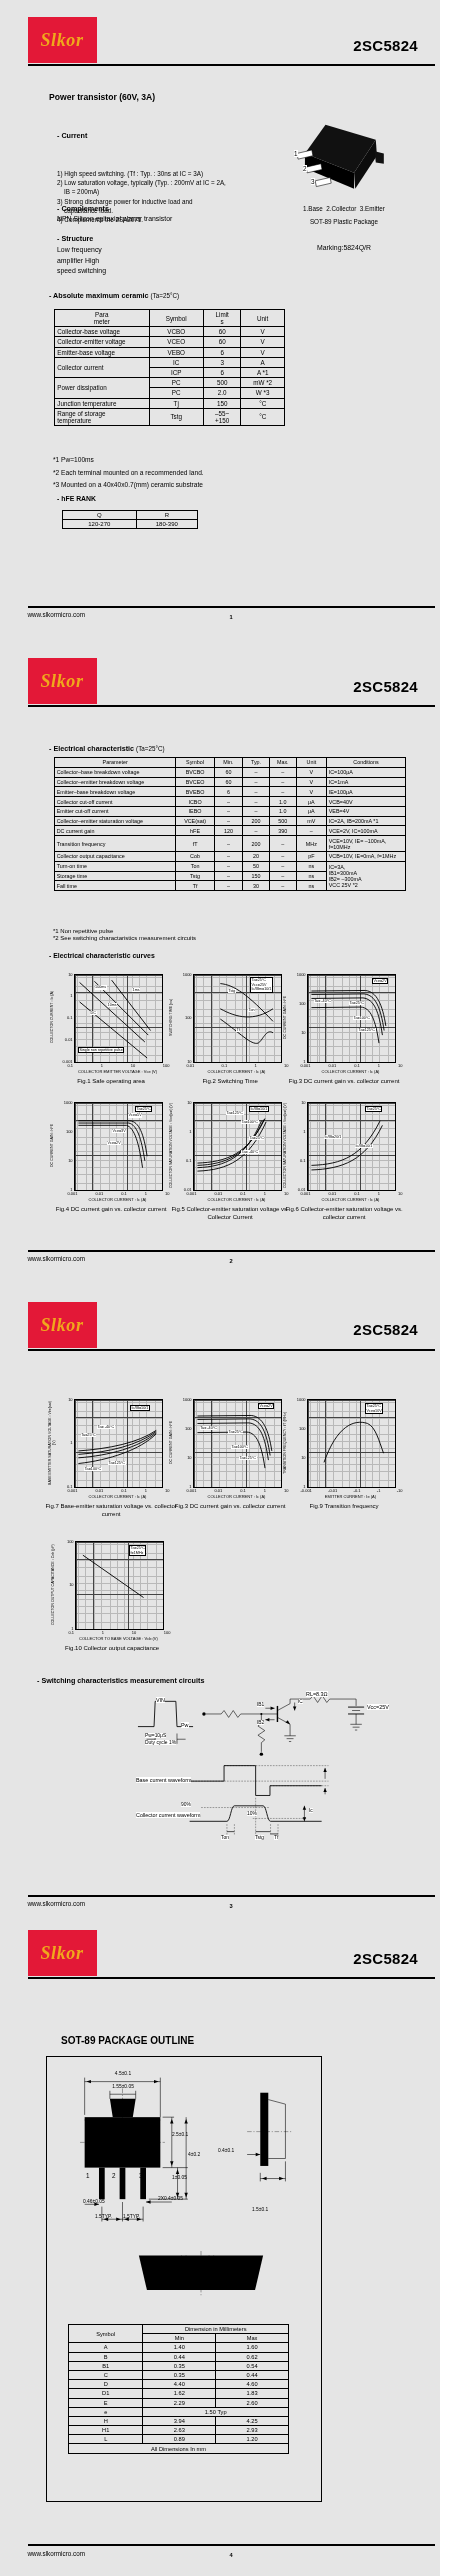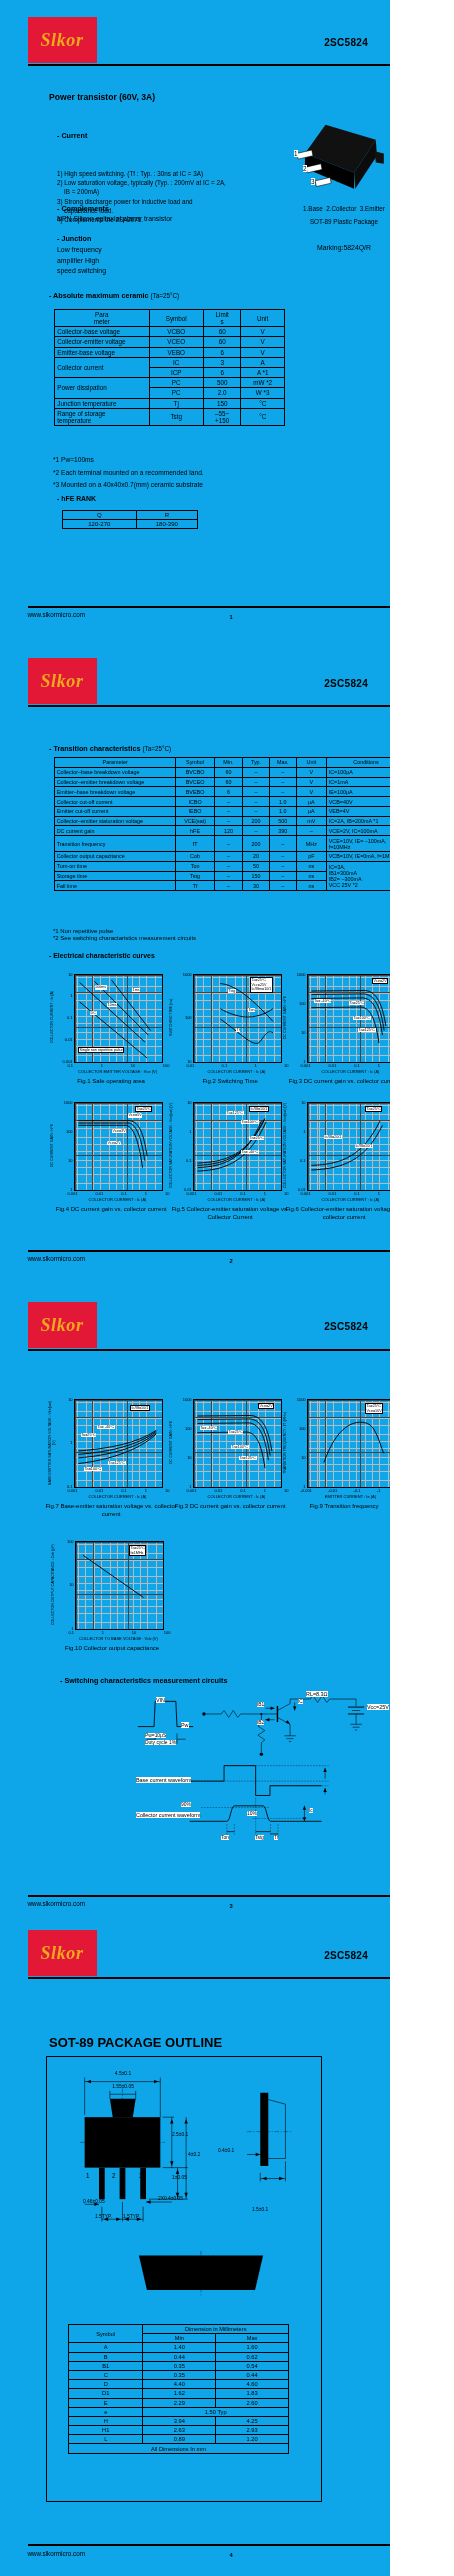--- a/index.html
+++ b/index.html
@@ -1,24 +1,24 @@
 <!DOCTYPE html>
 <html style="font-size:9.2px"><head>
 <meta charset="utf-8">
 <style>
   html,body{margin:0;padding:0;background:#fff}
-  .canvas{position:relative;width:390px;height:2576px;background:#0ea5e9;color:#000;
+  .canvas{position:relative;width:440px;height:2576px;background:#e5e5e5;color:#000;
           font-family:"Liberation Sans",sans-serif;overflow:hidden}
   .abs{position:absolute}
   
   .logo{position:absolute;left:27.5px;width:69px;height:46px;background:#e31837;
         display:flex;align-items:center;justify-content:center}
   .logo span{font-family:"Liberation Serif",serif;font-style:italic;font-weight:bold;
         font-size:18px;color:#f0a81c;letter-spacing:0.6px}
-  .part{position:absolute;right:22px;width:143px;text-align:right;font-size:10px;
+  .part{position:absolute;right:22px;width:143px;text-align:right;font-size:15px;
         font-weight:bold;letter-spacing:0.3px}
   .hrule{position:absolute;left:27.5px;width:407px;height:2.3px;background:#000}
   .frule{position:absolute;left:27.5px;width:407px;height:1.7px;background:#000}
   .site{position:absolute;left:27.5px;font-size:6.3px}
   .pnum{position:absolute;left:27.5px;width:407px;text-align:center;font-size:5.7px;font-weight:bold}
   
   .h1{position:absolute;font-size:8.6px;font-weight:bold}
   .sec{position:absolute;font-size:7.2px;font-weight:bold}
   .sec .cond{font-weight:normal;font-size:6.3px}
   .body-txt{font-size:6.3px;line-height:9.3px;white-space:pre}
@@ -72,21 +72,21 @@
   <div class="h1" style="left:49px;top:92px">Power transistor (60V, 3A)</div>
 
   <div class="sec" style="left:57px;top:131px">- Current</div>
   <div class="abs body-txt" style="left:57px;top:141px">
     
   <div>1) High speed switching. (Tf : Typ. : 30ns at IC = 3A)</div><div>2) Low saturation voltage, typically (Typ. : 200mV at IC = 2A,</div><div>    IB = 200mA)</div><div>3) Strong discharge power for inductive load and</div><div>    capacitance load.</div><div>4) Complements the 2SA2071.</div></div>
 
   <div class="sec" style="left:57px;top:204px">- Complements</div>
   <div class="abs" style="left:57px;top:215px;font-size:6.9px">NPN Silicon epitaxial planar transistor</div>
 
-  <div class="sec" style="left:57px;top:234px">- Junction</div>
+  <div class="sec" style="left:57px;top:234px">- Structure</div>
   <div class="abs" style="left:57px;top:245px;font-size:6.9px;line-height:10.6px">
 
   <div>Low frequency</div>
       <div>amplifier High</div>
       <div>speed switching</div>
     </div>
 
   <svg class="abs draw" style="left:290px;top:118px" width="103" height="80" viewBox="0 0 180 140">
     <polygon points="62,12 150,38 112,96 26,62" fill="#111" stroke="none"></polygon>
     <polygon points="26,62 112,96 112,124 26,88" fill="#000" stroke="none"></polygon>
@@ -197,21 +197,21 @@
   <div class="site" style="top:611px">www.slkormicro.com</div>
   <div class="pnum" style="top:614px">1</div>
 
   <div class="logo" style="top:658px">
     <span>Slkor</span>
     </div>
   <div class="part" style="top:678px">2SC5824</div>
   <div class="hrule" style="top:705px"></div>
 
   <div class="sec" style="left:49px;top:744px">
-    <span>- Transition characteristics</span>
+    <span>- Electrical characteristic</span>
     <span class="cond">(Ta=25°C)</span></div>
 
   <table class="dtable etable ot" style="position:absolute;left:54px;top:757px;width:352px">
     <tbody>
         <tr>
       <th style="width:117px">Parameter</th>
       <th style="width:34px">Symbol</th>
       <th style="width:24px">Min.</th>
       <th style="width:22.4px">Typ.</th>
       <th style="width:22.4px">Max.</th>
@@ -647,21 +647,21 @@
     <div class="xticks">
         <span>0.1</span>
         <span>1</span>
         <span>10</span>
         <span>100</span>
       </div>
     <div class="xlab">COLLECTOR TO BASE VOLTAGE : Vcb (V)</div>
     <div class="cap">Fig.10 Collector output capacitance</div>
   </div>
 
-  <div class="sec" style="left:60px;top:1676px">- Switching characteristics measurement circuits</div>
+  <div class="sec" style="left:37px;top:1676px">- Switching characteristics measurement circuits</div>
 
   <svg class="abs draw" style="left:115px;top:1691px" width="287" height="155" viewBox="0 0 500 270">
     <path d="M40,62 L68,62 L70,18 L106,18 L108,62 L136,62" stroke-width="1.5"></path>
     <line x1="70" y1="74" x2="70" y2="92"></line>
       <line x1="108" y1="74" x2="108" y2="92"></line>
     <line x1="55" y1="84" x2="70" y2="84"></line>
       <line x1="108" y1="84" x2="123" y2="84"></line>
     <circle cx="155" cy="40" r="3"></circle>
     <line x1="158" y1="40" x2="185" y2="40"></line>
     <path d="M185,40 l5,-6 l8,12 l8,-12 l8,12 l5,-6"></path>
@@ -729,21 +729,21 @@
   <div class="frule" style="top:1895px"></div>
   <div class="site" style="top:1900px">www.slkormicro.com</div>
   <div class="pnum" style="top:1903px">3</div>
 
   <div class="logo" style="top:1930px">
     <span>Slkor</span>
     </div>
   <div class="part" style="top:1950px">2SC5824</div>
   <div class="hrule" style="top:1977px"></div>
 
-  <div class="sec" style="left:49px;top:2035px;font-size:13px">SOT-89 PACKAGE OUTLINE</div>
+  <div class="sec" style="left:61px;top:2035px;font-size:10px">SOT-89 PACKAGE OUTLINE</div>
 
   <div class="abs" style="left:46px;top:2056px;width:274px;height:444px;border:0.6px solid #000"></div>
 
   <svg class="abs draw" style="left:80px;top:2069px" width="132" height="172" viewBox="0 0 230 300">
     <line x1="8" y1="22" x2="140" y2="22"></line>
       <line x1="8" y1="15" x2="8" y2="80"></line>
       <line x1="140" y1="15" x2="140" y2="84"></line>
     <polygon points="11,22 19,19 19,25" fill="#000"></polygon>
       <polygon points="137,22 129,19 129,25" fill="#000"></polygon>
     <line x1="52" y1="44" x2="97" y2="44"></line>

